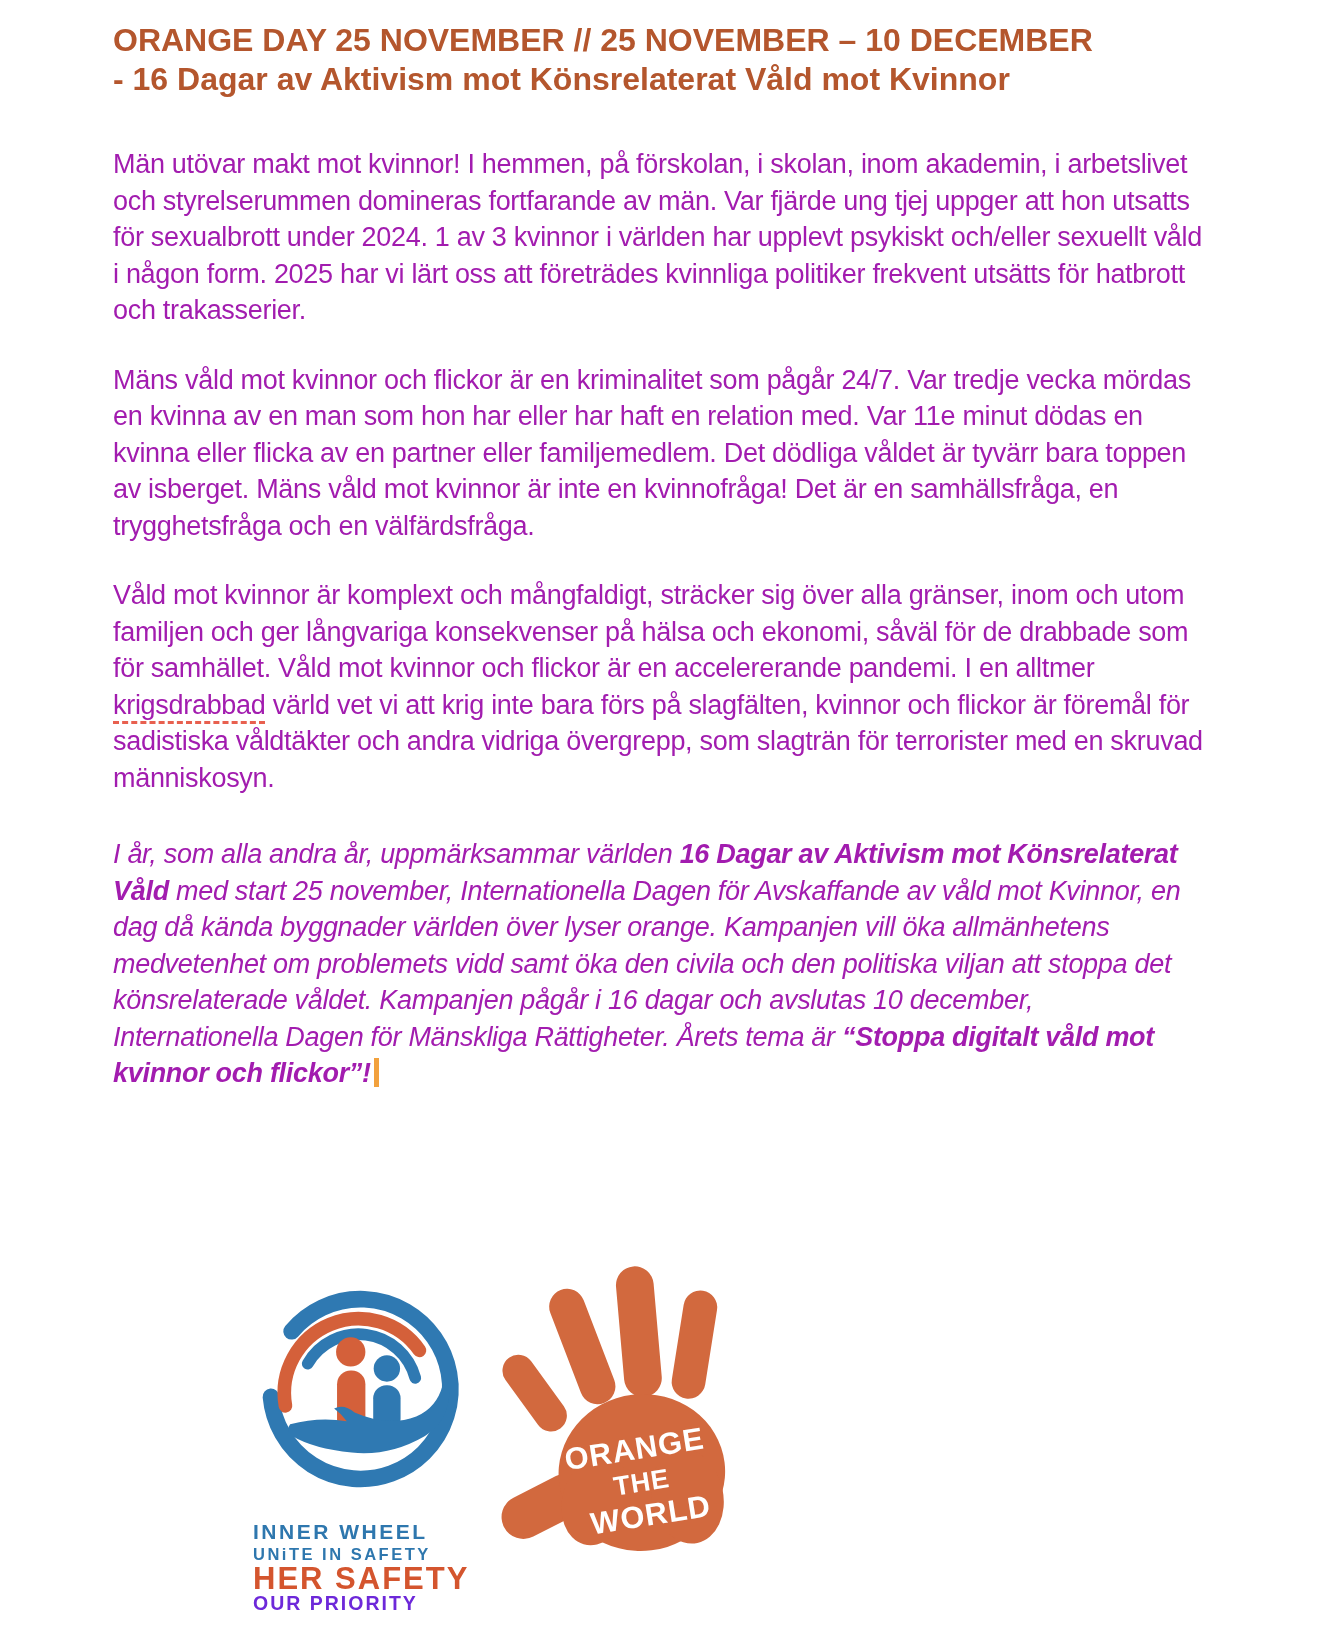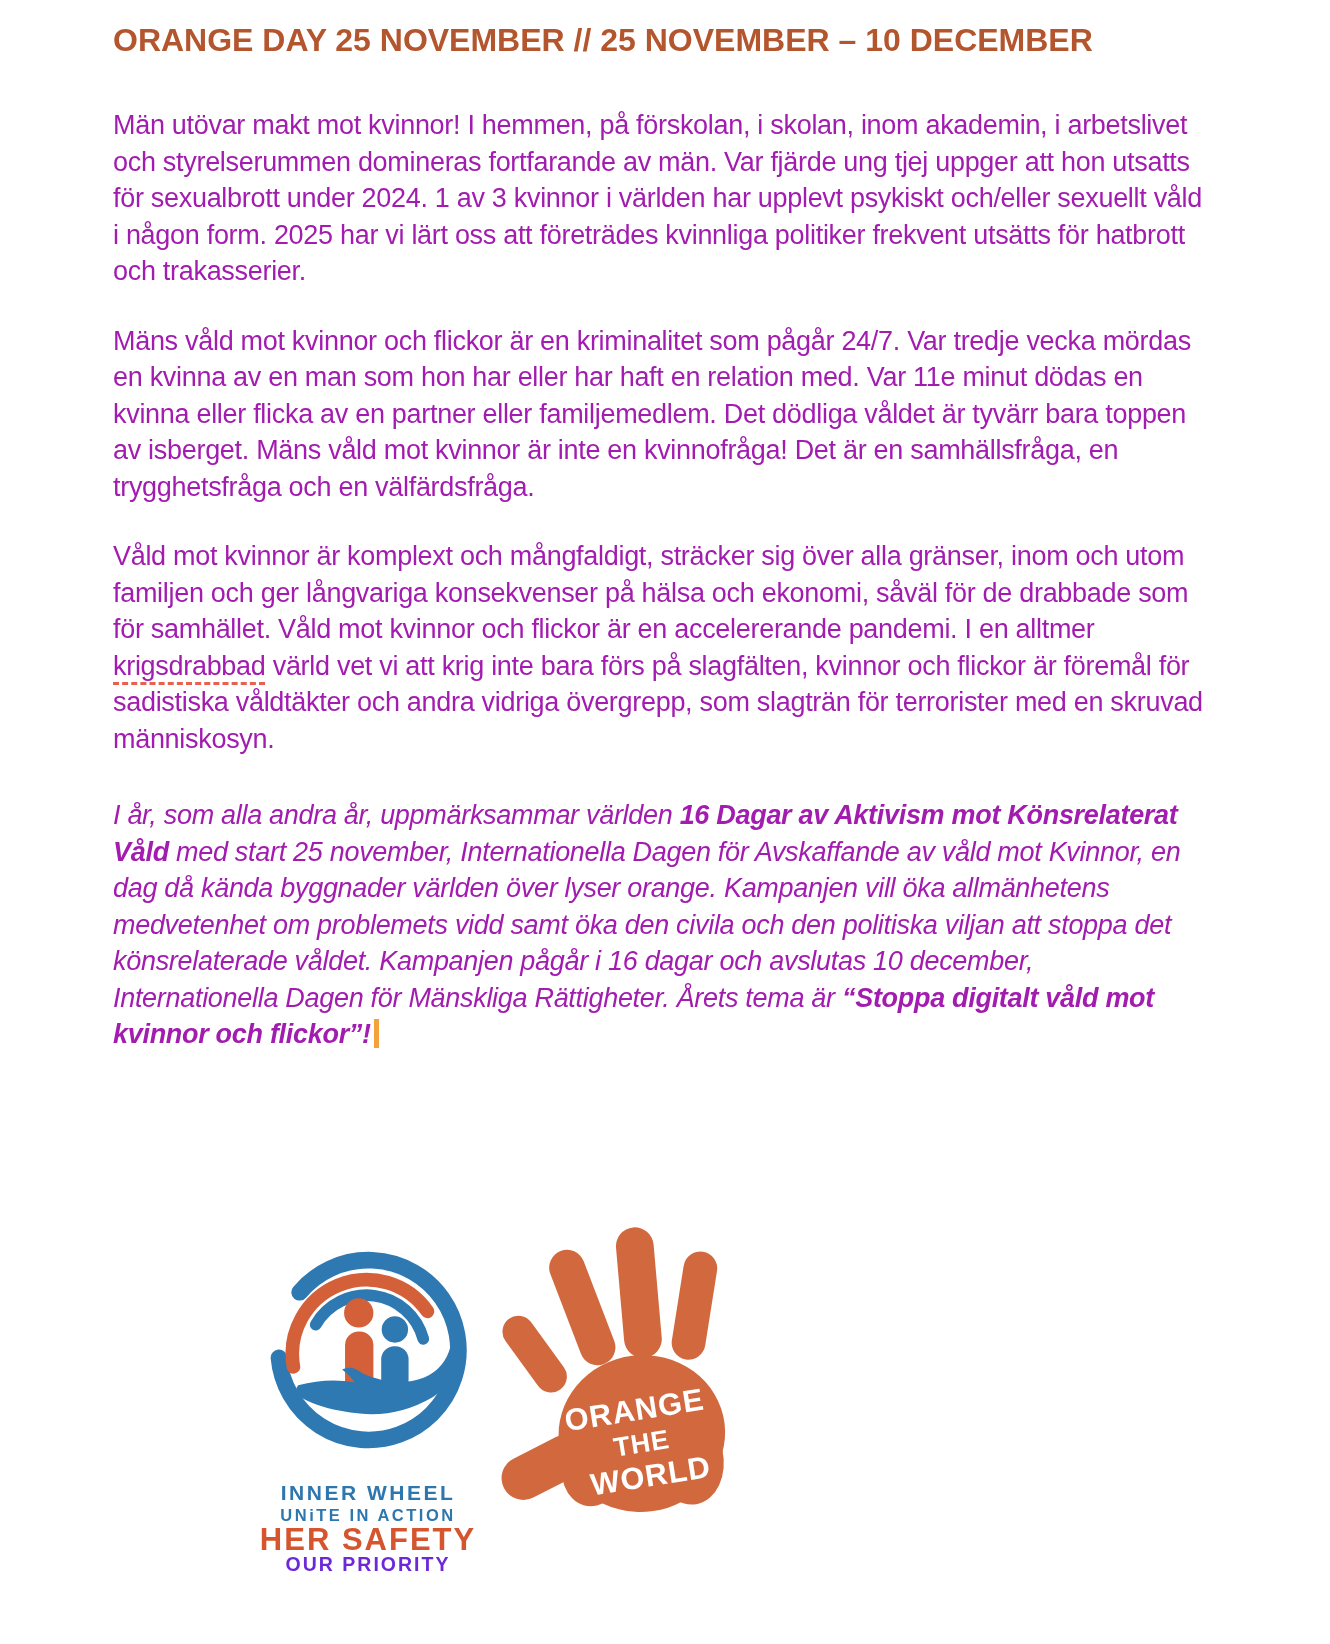--- a/index.html
+++ b/index.html
@@ -48,35 +48,36 @@
   }
   .logos {
     margin-top: 158px;
     display: flex;
     align-items: flex-start;
     padding-left: 140px;
   }
   .iw-block {
     margin-top: 16px;
     width: 230px;
-    text-align: center;
+    text-align: left;
   }
   .iw-line1 { color: #2e77ae; font-weight: bold; font-size: 21px; letter-spacing: 2.5px; line-height: 24px; }
   .iw-line2 { color: #2e77ae; font-weight: bold; font-size: 16.5px; letter-spacing: 2.5px; line-height: 20px; }
   .iw-line3 { color: #d4552e; font-weight: bold; font-size: 31px; letter-spacing: 2px; line-height: 26px; margin-top: 2px; }
   .iw-line4 { color: #6d28d9; font-weight: bold; font-size: 19.5px; letter-spacing: 2px; line-height: 23px; }
   .hand-block { margin-left: 10px; }
 </style>
 </head>
 <body>
 
 <div class="doc">
 
   <h1 class="heading">
     <span>ORANGE DAY 25 NOVEMBER // 25 NOVEMBER – 10 DECEMBER</span><br>
+    <span>- 16 Dagar av Aktivism mot Könsrelaterat Våld mot Kvinnor</span>
   </h1>
 
   <p class="para">
     <span>Män utövar makt mot kvinnor! I hemmen, på förskolan, i skolan, inom akademin, i arbetslivet och styrelserummen domineras fortfarande av män. Var fjärde ung tjej uppger att hon utsatts för sexualbrott under 2024. 1 av 3 kvinnor i världen har upplevt psykiskt och/eller sexuellt våld i någon form. 2025 har vi lärt oss att företrädes kvinnliga politiker frekvent utsätts för hatbrott och trakasserier.</span>
   </p>
 
   <p class="para">
     <span>Mäns våld mot kvinnor och flickor är en kriminalitet som pågår 24/7. Var tredje vecka mördas en kvinna av en man som hon har eller har haft en relation med. Var 11e minut dödas en kvinna eller flicka av en partner eller familjemedlem. Det dödliga våldet är tyvärr bara toppen av isberget. Mäns våld mot kvinnor är inte en kvinnofråga! Det är en samhällsfråga, en trygghetsfråga och en välfärdsfråga.</span>
   </p>
 
@@ -111,21 +112,21 @@
                  Q 93 139 104 148
                  Q 138 163 167 152
                  Q 188 143 194 120
                  L 201 127
                  Q 200 157 176 172
                  Q 140 193 101 189
                  Q 62 185 40 172
                  Q 33 166 38 160 Z" fill="#2f79b2"></path>
       </svg>
       <div class="iw-line1">INNER WHEEL</div>
-      <div class="iw-line2">UNiTE IN ACTION</div>
+      <div class="iw-line2">UNiTE IN SAFETY</div>
       <div class="iw-line3">HER SAFETY</div>
       <div class="iw-line4">OUR PRIORITY</div>
     </div>
 
     <div class="hand-block">
       <svg width="258" height="328" viewBox="0 0 260 330">
         <g fill="#d2693e">
 
           <rect x="26" y="100" width="32" height="88" rx="16" transform="rotate(-36 42 144)"></rect>
 

